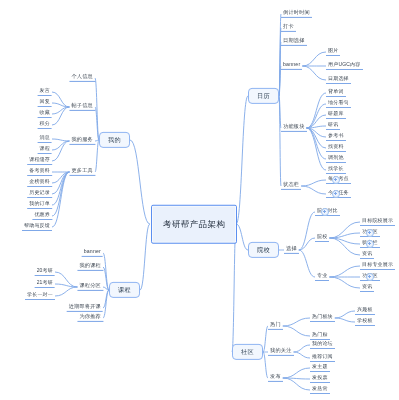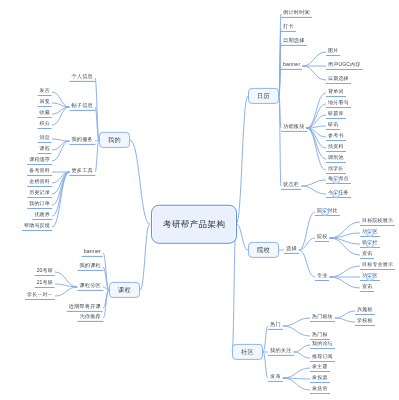--- a/index.html
+++ b/index.html
@@ -21,21 +21,21 @@
     color:#2c3e50;
     line-height:1;
     transform:translateY(-50%);
   }
 
   
   .node.root{
     font-size:8.5px;
     padding:14px 11px;
     border:1.3px solid #5b8ff0;
-    border-radius:8px;
+    border-radius:2px;
     background:#eaf1fc;
     color:#24303f;
     letter-spacing:.4px;
     box-shadow:0 0 0 1px rgba(255,255,255,.6) inset;
   }
   
   .node.lvl1{
     font-size:6.2px;
     padding:4px 8px;
     border:1px solid #8fb4f2;

